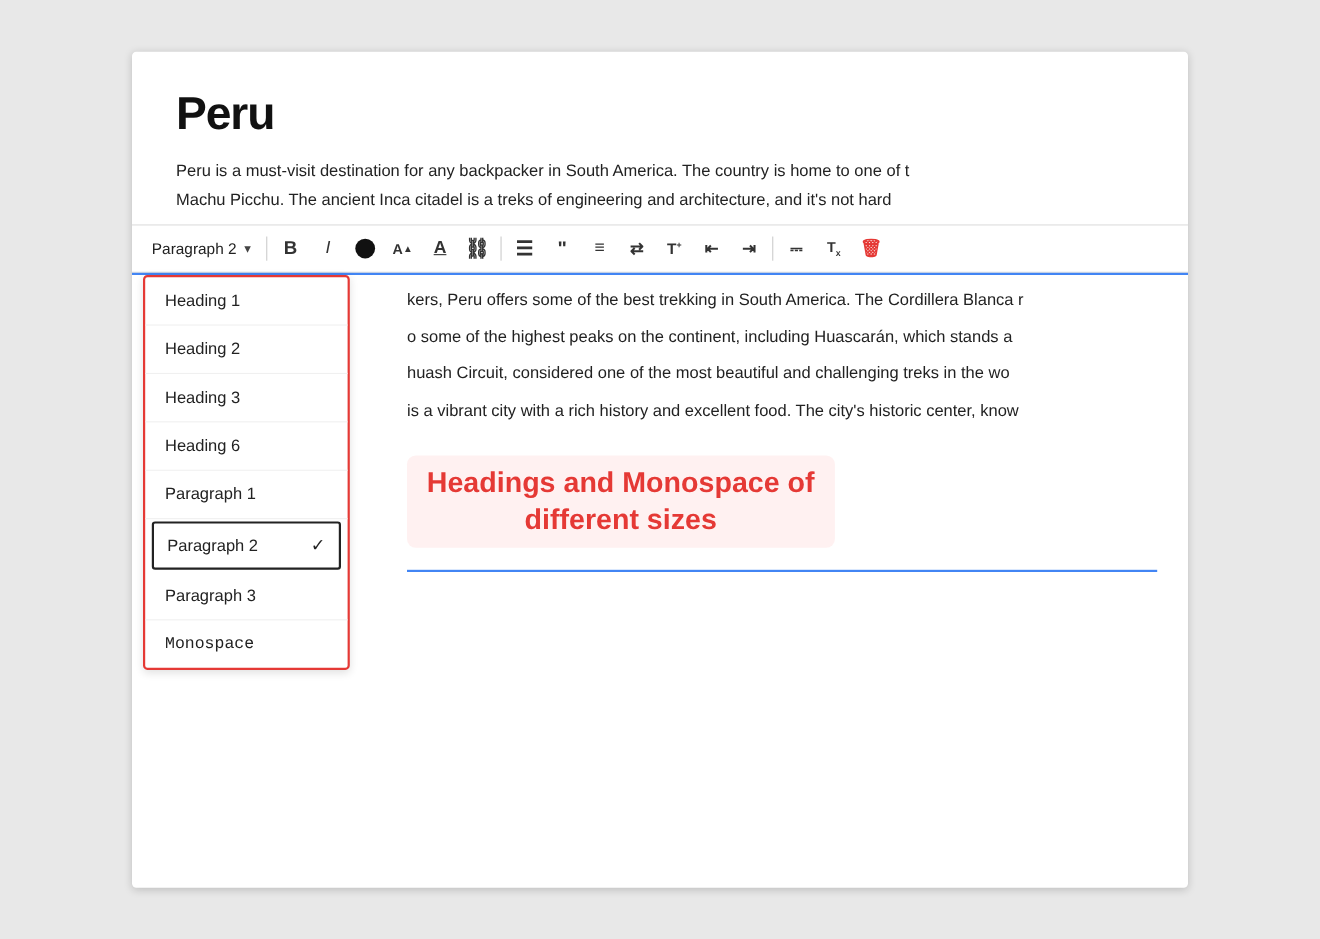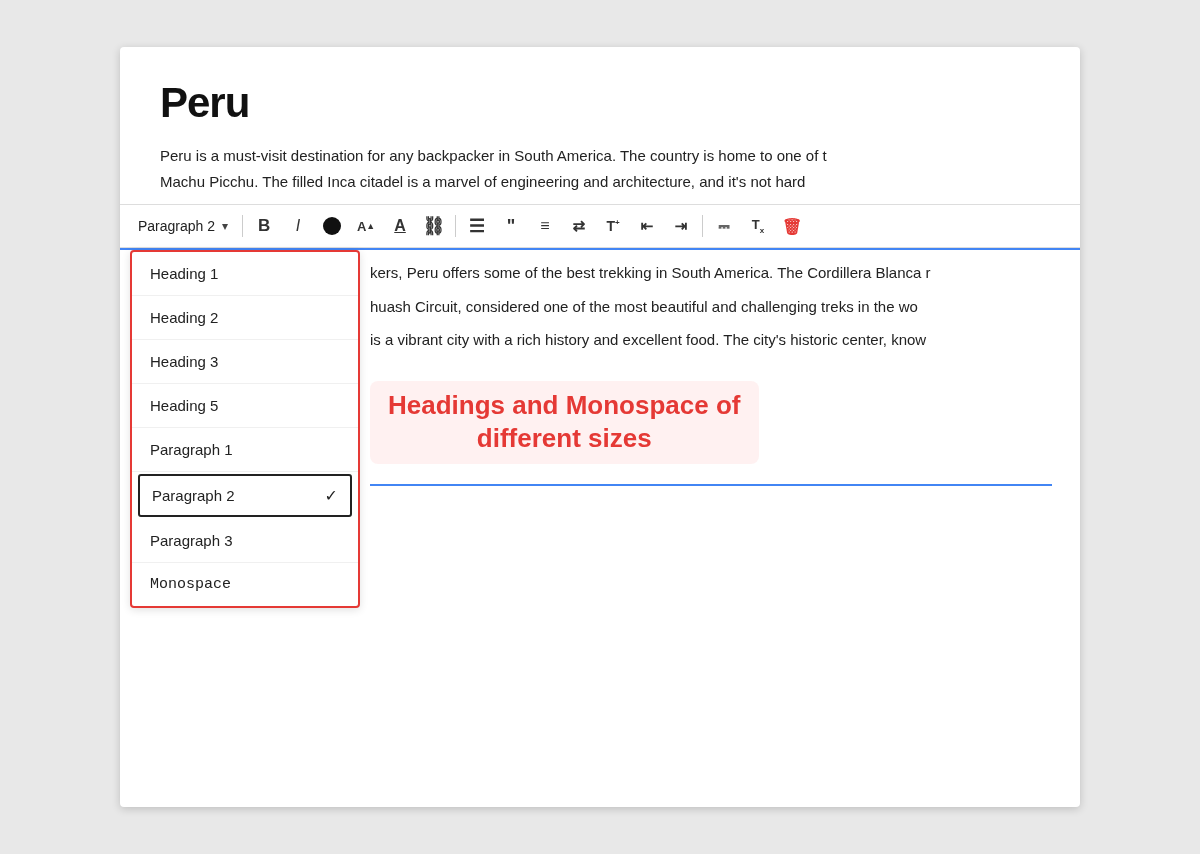--- a/index.html
+++ b/index.html
@@ -107,21 +107,21 @@
     .editor-content-area {
       display: flex;
       position: relative;
       border-top: 2px solid #4285f4;
     }
 
     .dropdown-menu {
       position: absolute;
       left: 10px;
       top: 0;
-      width: 230px;
+      width: 188px;
       background: #fff;
       border: 2.5px solid #e53935;
       border-radius: 4px;
       z-index: 10;
       box-shadow: 0 2px 8px rgba(0,0,0,0.12);
     }
 
     .dropdown-item {
       padding: 13px 18px;
       font-size: 15px;
@@ -186,21 +186,21 @@
   </style>
 </head>
 <body>
 
 <div class="editor-container">
 
   <div class="editor-title">Peru</div>
 
   <div class="editor-body-text">
     <p>Peru is a must-visit destination for any backpacker in South America. The country is home to one of t</p>
-    <p>Machu Picchu. The filled Inca citadel is a marvel of engineering and architecture, and it's not hard</p>
+    <p>Machu Picchu. The ancient Inca citadel is a treks of engineering and architecture, and it's not hard</p>
   </div>
 
   <div class="toolbar">
 
     <div class="toolbar-select-wrapper">
       <span class="toolbar-select-label">Paragraph 2</span>
       <span class="toolbar-chevron">▾</span>
     </div>
 
     <div class="toolbar-divider"></div>
@@ -276,39 +276,40 @@
       <div class="dropdown-item">
         <span>Heading 1</span>
       </div>
       <div class="dropdown-item">
         <span>Heading 2</span>
       </div>
       <div class="dropdown-item">
         <span>Heading 3</span>
       </div>
       <div class="dropdown-item">
-        <span>Heading 5</span>
+        <span>Heading 6</span>
       </div>
       <div class="dropdown-item">
         <span>Paragraph 1</span>
       </div>
       <div class="dropdown-item selected">
         <span>Paragraph 2</span>
         <span class="checkmark">✓</span>
       </div>
       <div class="dropdown-item">
         <span>Paragraph 3</span>
       </div>
       <div class="dropdown-item">
         <span>Monospace</span>
       </div>
     </div>
 
     <div class="editor-text-content">
       <p>kers, Peru offers some of the best trekking in South America. The Cordillera Blanca r</p>
+      <p>o some of the highest peaks on the continent, including Huascarán, which stands a</p>
       <p>huash Circuit, considered one of the most beautiful and challenging treks in the wo</p>
       <p>is a vibrant city with a rich history and excellent food. The city's historic center, know</p>
 
       <div class="annotation-box">
         <div class="annotation-text">Headings and Monospace of</div>
         <div class="annotation-text">different sizes</div>
       </div>
 
       <div class="bottom-line"></div>
     </div>

